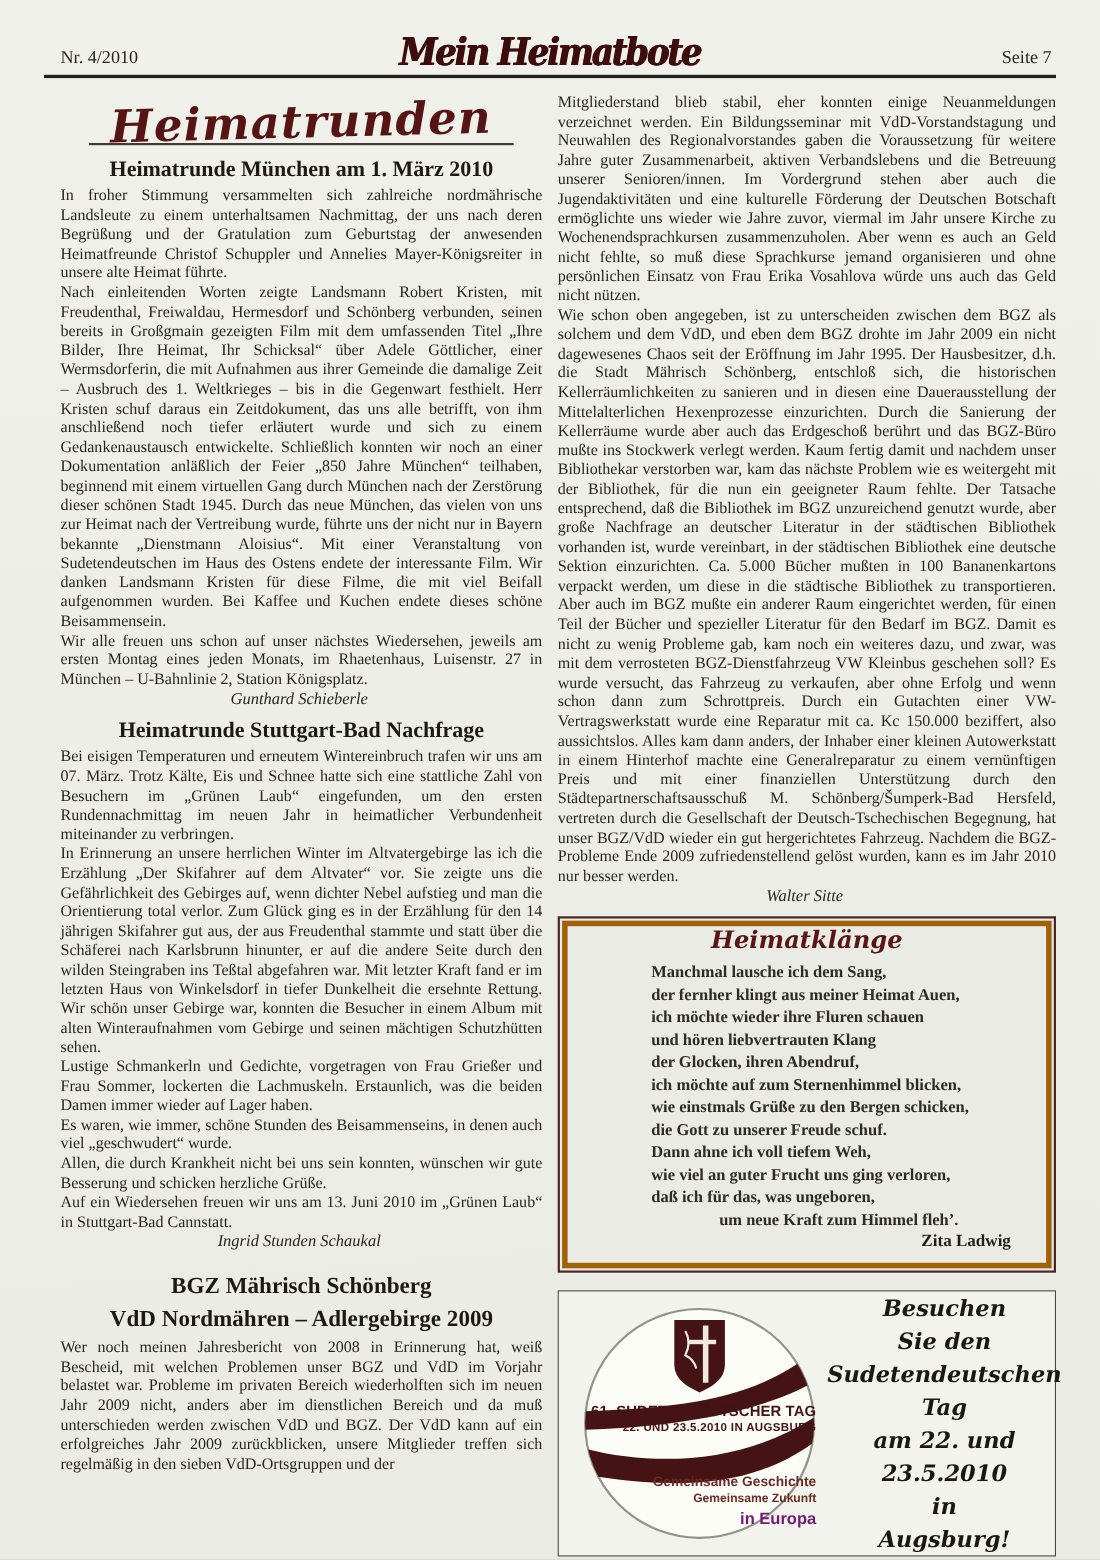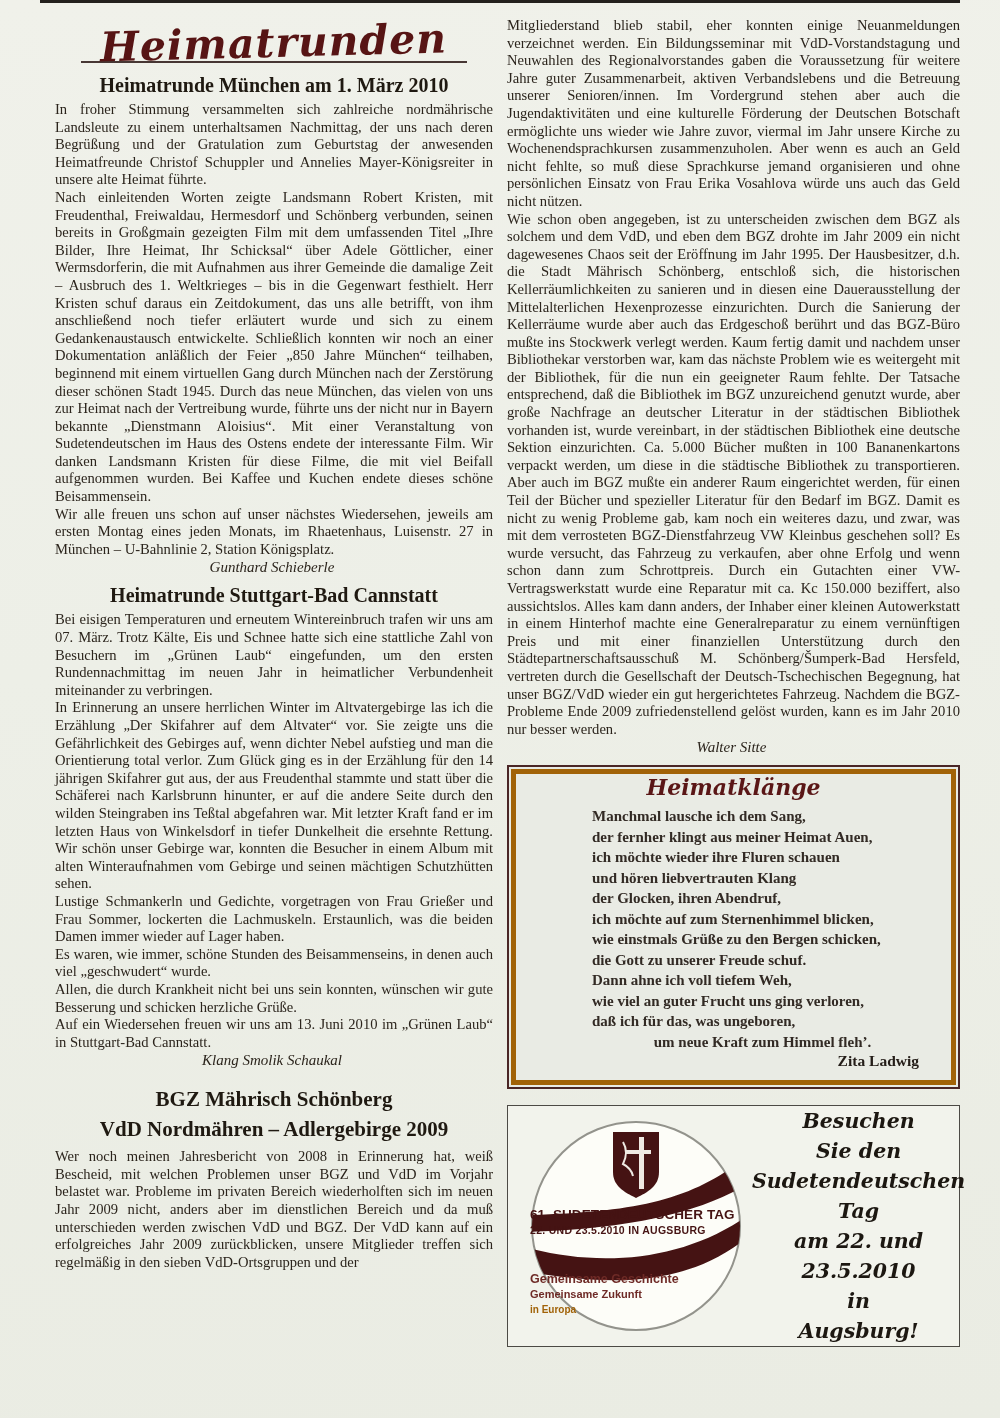--- a/index.html
+++ b/index.html
@@ -47,56 +47,61 @@
     font-size: 22px; color: #5a1616; margin-bottom: 6px;
   }
   .poem-line { font-weight: bold; font-size: 15px; line-height: 20.5px; margin-left: 58px; color: #322a24; }
   .poem-last-row { display: flex; align-items: center; flex-direction: column; }
   .poem-author { margin-left: auto; font-weight: bold; font-size: 15.5px; padding-right: 14px; color: #241d18; }
 
   
   .ad-box { margin-top: 16px; border: 1.5px solid #4c4a45; background: #f2f3ec; height: 242px; display: flex; align-items: center; padding: 12px 10px 12px 22px; gap: 10px; }
   .logo { position: relative; width: 212px; height: 212px; flex: 0 0 auto; }
   .logo svg { position: absolute; inset: 0; }
-  .logo-text { position: absolute; width: 100%; text-align: left; font-family: "Liberation Sans", sans-serif; font-weight: bold; }
+  .logo-text { position: absolute; width: 100%; text-align: right; font-family: "Liberation Sans", sans-serif; font-weight: bold; }
   .logo-l1 { top: 87px;  font-size: 13.5px; color: #451313; letter-spacing: 0.1px; }
   .logo-l2 { top: 104px; font-size: 10.5px; color: #451313; letter-spacing: 0.3px; }
   .logo-l3 { top: 152px; font-size: 12.5px; color: #6e2a26; }
   .logo-l4 { top: 168px; font-size: 11px; color: #6e2a26; }
-  .logo-l5 { top: 184px; font-size: 10px; color: #a16207; }
+  .logo-l5 { top: 184px; font-size: 15px; color: #701a75; }
   .ad-text { flex: 1; text-align: center; font-family: "DejaVu Serif", serif; font-weight: bold; font-style: italic; font-size: 20.5px; line-height: 30px; color: #1c1711; }
 </style>
 </head>
 <body>
 
 <div class="page">
 
+  <div class="header">
+    <span class="issue-no">Nr. 4/2010</span>
+    <div class="masthead">Mein Heimatbote</div>
+    <span class="page-no">Seite 7</span>
+  </div>
   <hr class="header-rule">
 
   <div class="columns">
 
     <div class="col">
       <div class="script-title-wrap">
         <span class="script-title">Heimatrunden</span>
       </div>
 
       <h2 class="article-title">Heimatrunde München am 1. März 2010</h2>
       <p class="body">In froher Stimmung versammelten sich zahlreiche nordmährische Landsleute zu einem unterhaltsamen Nachmittag, der uns nach deren Begrüßung und der Gratulation zum Geburtstag der anwesenden Heimatfreunde Christof Schuppler und Annelies Mayer-Königsreiter in unsere alte Heimat führte.</p>
       <p class="body">Nach einleitenden Worten zeigte Landsmann Robert Kristen, mit Freudenthal, Freiwaldau, Hermesdorf und Schönberg verbunden, seinen bereits in Großgmain gezeigten Film mit dem umfassenden Titel „Ihre Bilder, Ihre Heimat, Ihr Schicksal“ über Adele Göttlicher, einer Wermsdorferin, die mit Aufnahmen aus ihrer Gemeinde die damalige Zeit – Ausbruch des 1. Weltkrieges – bis in die Gegenwart festhielt. Herr Kristen schuf daraus ein Zeitdokument, das uns alle betrifft, von ihm anschließend noch tiefer erläutert wurde und sich zu einem Gedankenaustausch entwickelte. Schließlich konnten wir noch an einer Dokumentation anläßlich der Feier „850 Jahre München“ teilhaben, beginnend mit einem virtuellen Gang durch München nach der Zerstörung dieser schönen Stadt 1945. Durch das neue München, das vielen von uns zur Heimat nach der Vertreibung wurde, führte uns der nicht nur in Bayern bekannte „Dienstmann Aloisius“. Mit einer Veranstaltung von Sudetendeutschen im Haus des Ostens endete der interessante Film. Wir danken Landsmann Kristen für diese Filme, die mit viel Beifall aufgenommen wurden. Bei Kaffee und Kuchen endete dieses schöne Beisammensein.</p>
       <p class="body">Wir alle freuen uns schon auf unser nächstes Wiedersehen, jeweils am ersten Montag eines jeden Monats, im Rhaetenhaus, Luisenstr. 27 in München – U-Bahnlinie 2, Station Königsplatz.</p>
       <div class="signature">Gunthard Schieberle</div>
 
-      <h2 class="article-title">Heimatrunde Stuttgart-Bad Cannstatt</h2>
+      <h2 class="article-title">Heimatrunde Stuttgart-Bad Nachfrage</h2>
       <p class="body">Bei eisigen Temperaturen und erneutem Wintereinbruch trafen wir uns am 07. März. Trotz Kälte, Eis und Schnee hatte sich eine stattliche Zahl von Besuchern im „Grünen Laub“ eingefunden, um den ersten Rundennachmittag  im neuen Jahr in heimatlicher Verbundenheit miteinander zu verbringen.</p>
       <p class="body">In Erinnerung an unsere herrlichen Winter im Altvatergebirge las ich die Erzählung „Der Skifahrer auf dem Altvater“ vor. Sie zeigte uns die Gefährlichkeit des Gebirges auf, wenn dichter Nebel aufstieg und man die Orientierung total verlor. Zum Glück ging es in der Erzählung für den 14 jährigen Skifahrer gut aus, der aus Freudenthal stammte und statt über die Schäferei nach Karlsbrunn hinunter, er auf die andere Seite durch den wilden Steingraben ins Teßtal abgefahren war. Mit letzter Kraft fand er im letzten Haus von Winkelsdorf in tiefer Dunkelheit die ersehnte Rettung. Wir schön unser Gebirge war, konnten die Besucher in einem Album mit alten Winteraufnahmen vom Gebirge und seinen mächtigen Schutzhütten sehen.</p>
       <p class="body">Lustige Schmankerln und Gedichte, vorgetragen von Frau Grießer und Frau Sommer, lockerten die Lachmuskeln. Erstaunlich, was die beiden Damen immer wieder auf Lager haben.</p>
       <p class="body">Es waren, wie immer, schöne Stunden des Beisammenseins, in denen auch viel „geschwudert“ wurde.</p>
       <p class="body">Allen, die durch Krankheit nicht bei uns sein konnten, wünschen wir gute Besserung und schicken herzliche Grüße.</p>
       <p class="body">Auf ein Wiedersehen freuen wir uns am 13. Juni 2010 im „Grünen Laub“ in Stuttgart-Bad Cannstatt.</p>
-      <div class="signature">Klang Smolik Schaukal</div>
+      <div class="signature">Ingrid Stunden Schaukal</div>
 
       <h2 class="article-title twoline">
         <span>BGZ Mährisch Schönberg</span><br>
         <span>VdD Nordmähren – Adlergebirge 2009</span>
       </h2>
       <p class="body">Wer noch meinen Jahresbericht von 2008 in Erinnerung hat, weiß Bescheid, mit welchen Problemen unser BGZ und VdD im Vorjahr belastet war. Probleme im privaten Bereich wiederholften sich im neuen Jahr 2009 nicht, anders aber im dienstlichen Bereich und da muß unterschieden werden zwischen VdD und BGZ. Der VdD kann auf ein erfolgreiches Jahr 2009 zurückblicken, unsere Mitglieder treffen sich regelmäßig in den sieben VdD-Ortsgruppen und der</p>
     </div>
 
     <div class="col">
       <p class="body">Mitgliederstand blieb stabil, eher konnten einige Neuanmeldungen verzeichnet werden. Ein Bildungsseminar mit VdD-Vorstandstagung und Neuwahlen des Regionalvorstandes gaben die Voraussetzung für weitere Jahre guter Zusammenarbeit, aktiven Verbandslebens und die Betreuung unserer Senioren/innen. Im Vordergrund stehen aber auch die Jugendaktivitäten und eine kulturelle Förderung der Deutschen Botschaft ermöglichte uns wieder wie Jahre zuvor, viermal im Jahr unsere Kirche zu Wochenendsprachkursen zusammenzuholen. Aber wenn es auch an Geld nicht fehlte, so muß diese Sprachkurse jemand organisieren und ohne persönlichen Einsatz von Frau Erika Vosahlova würde uns auch das Geld nicht nützen.</p>

